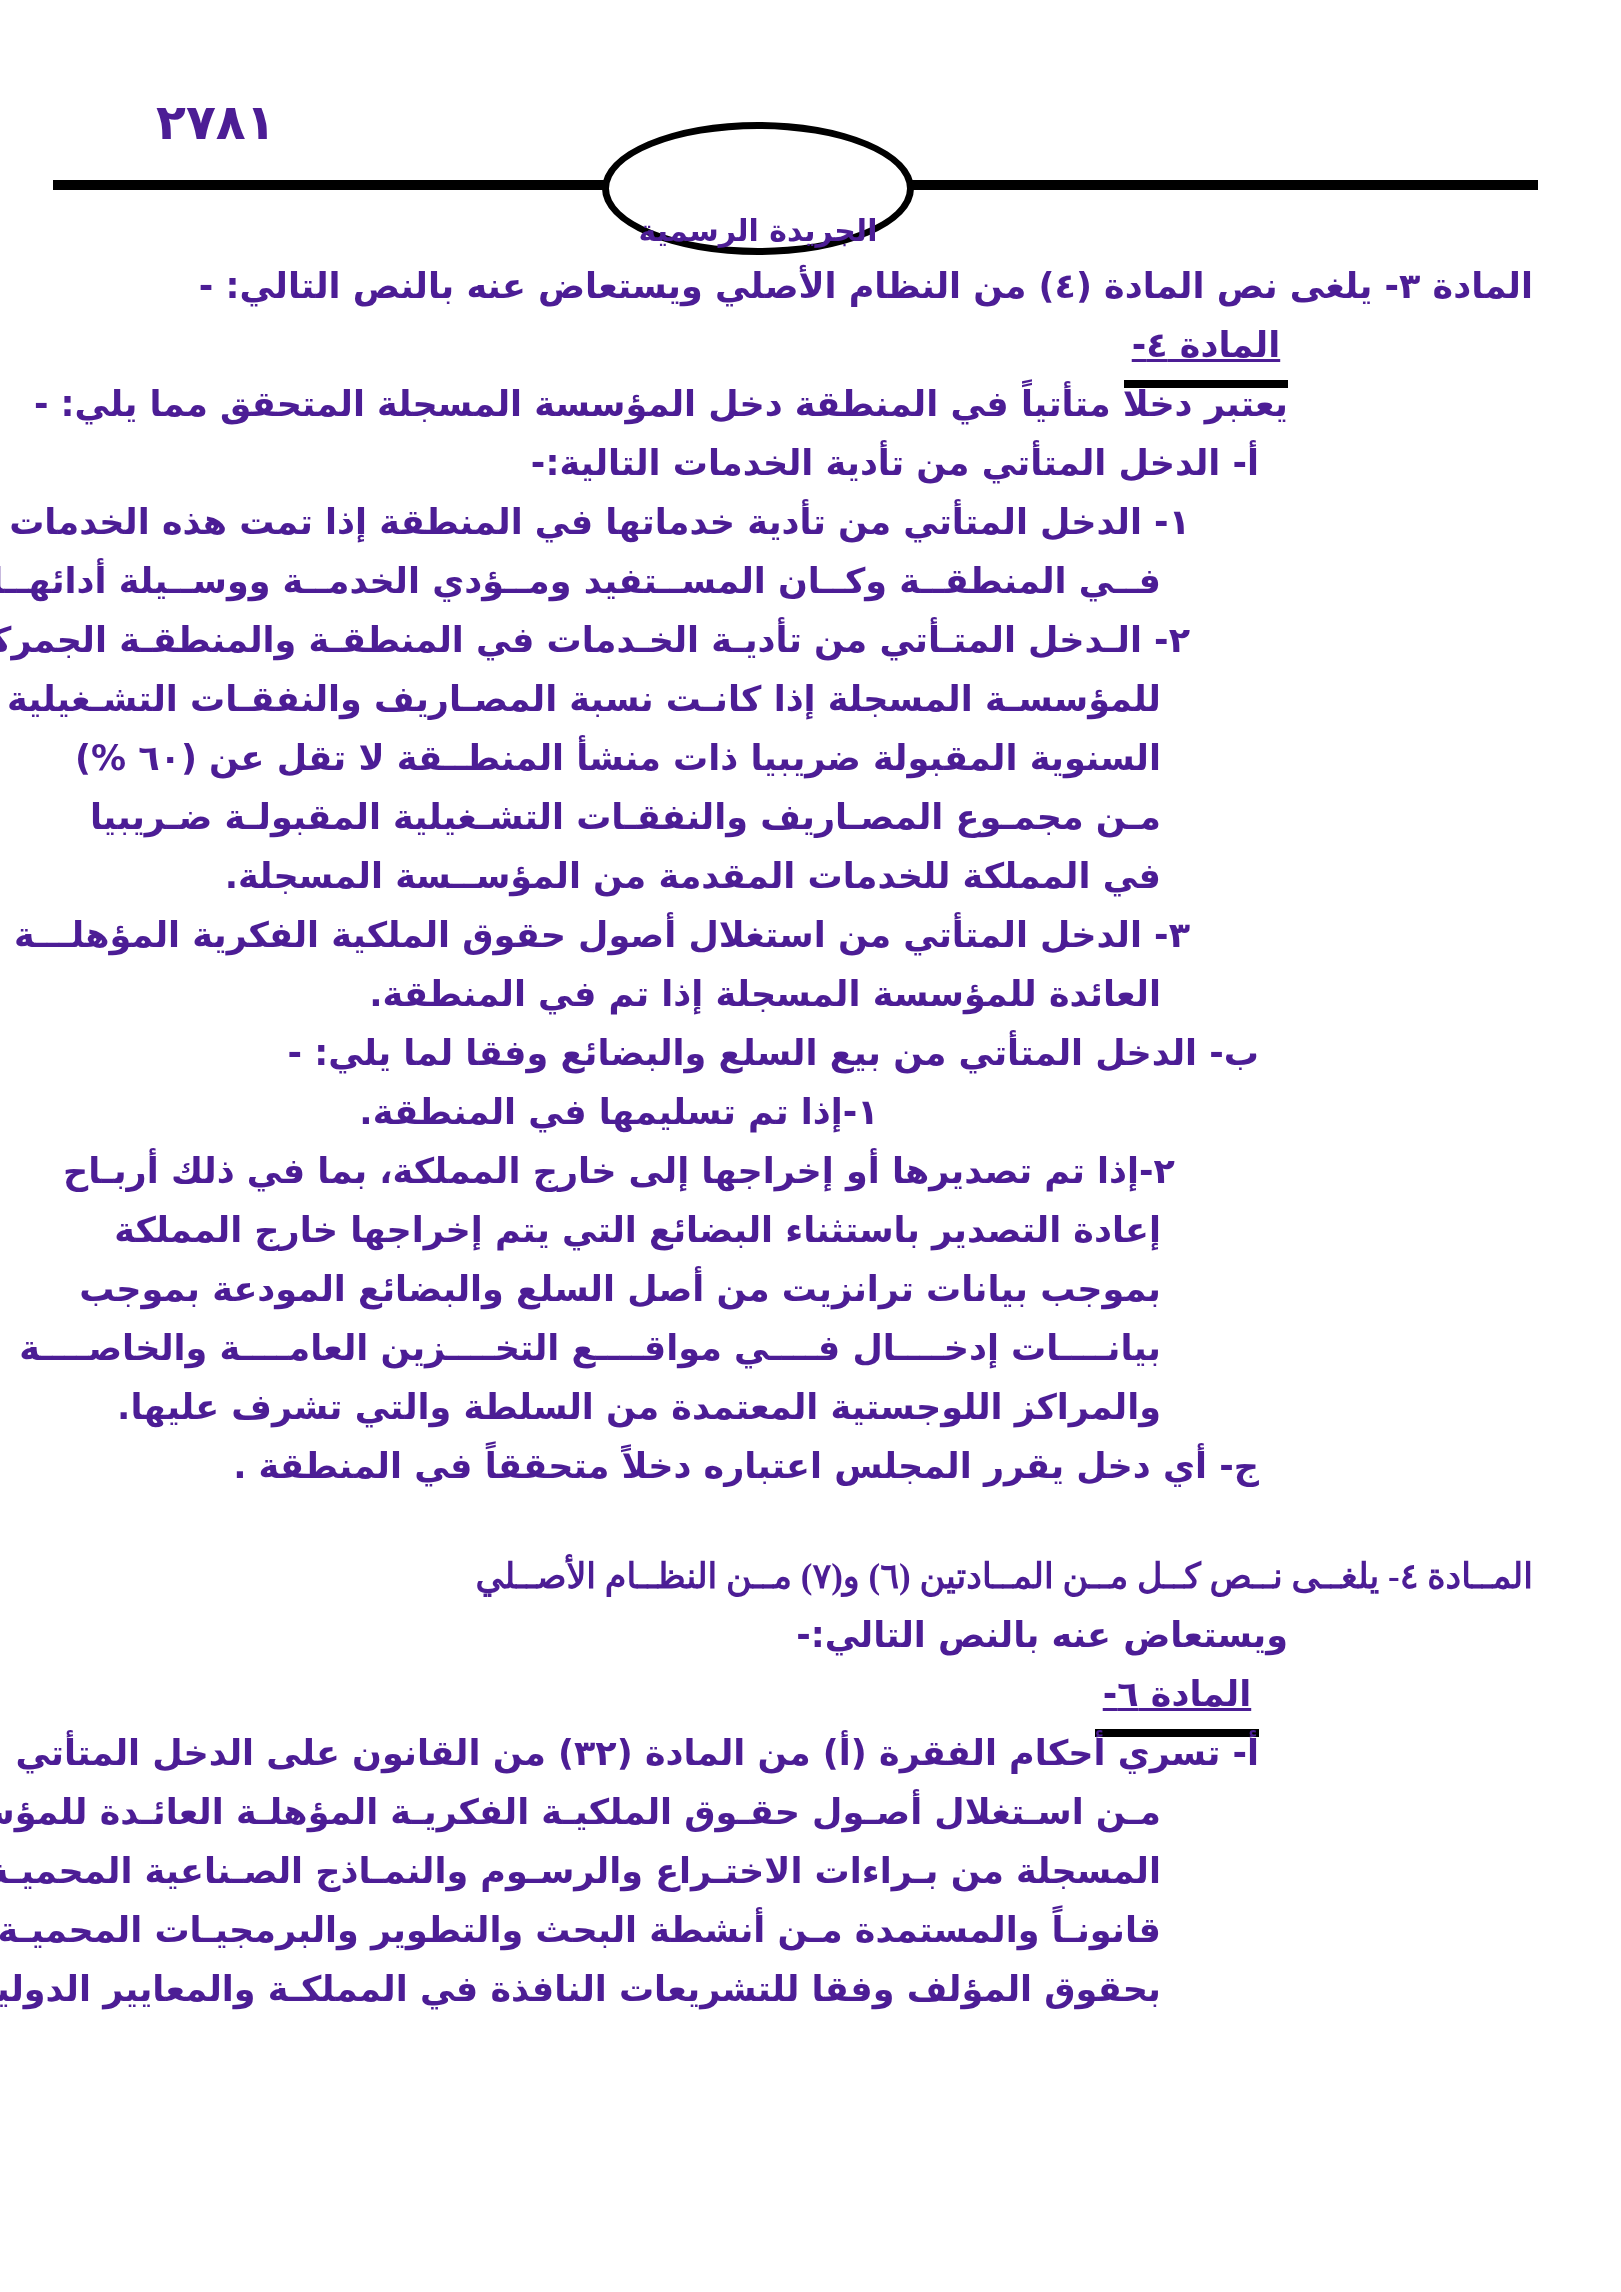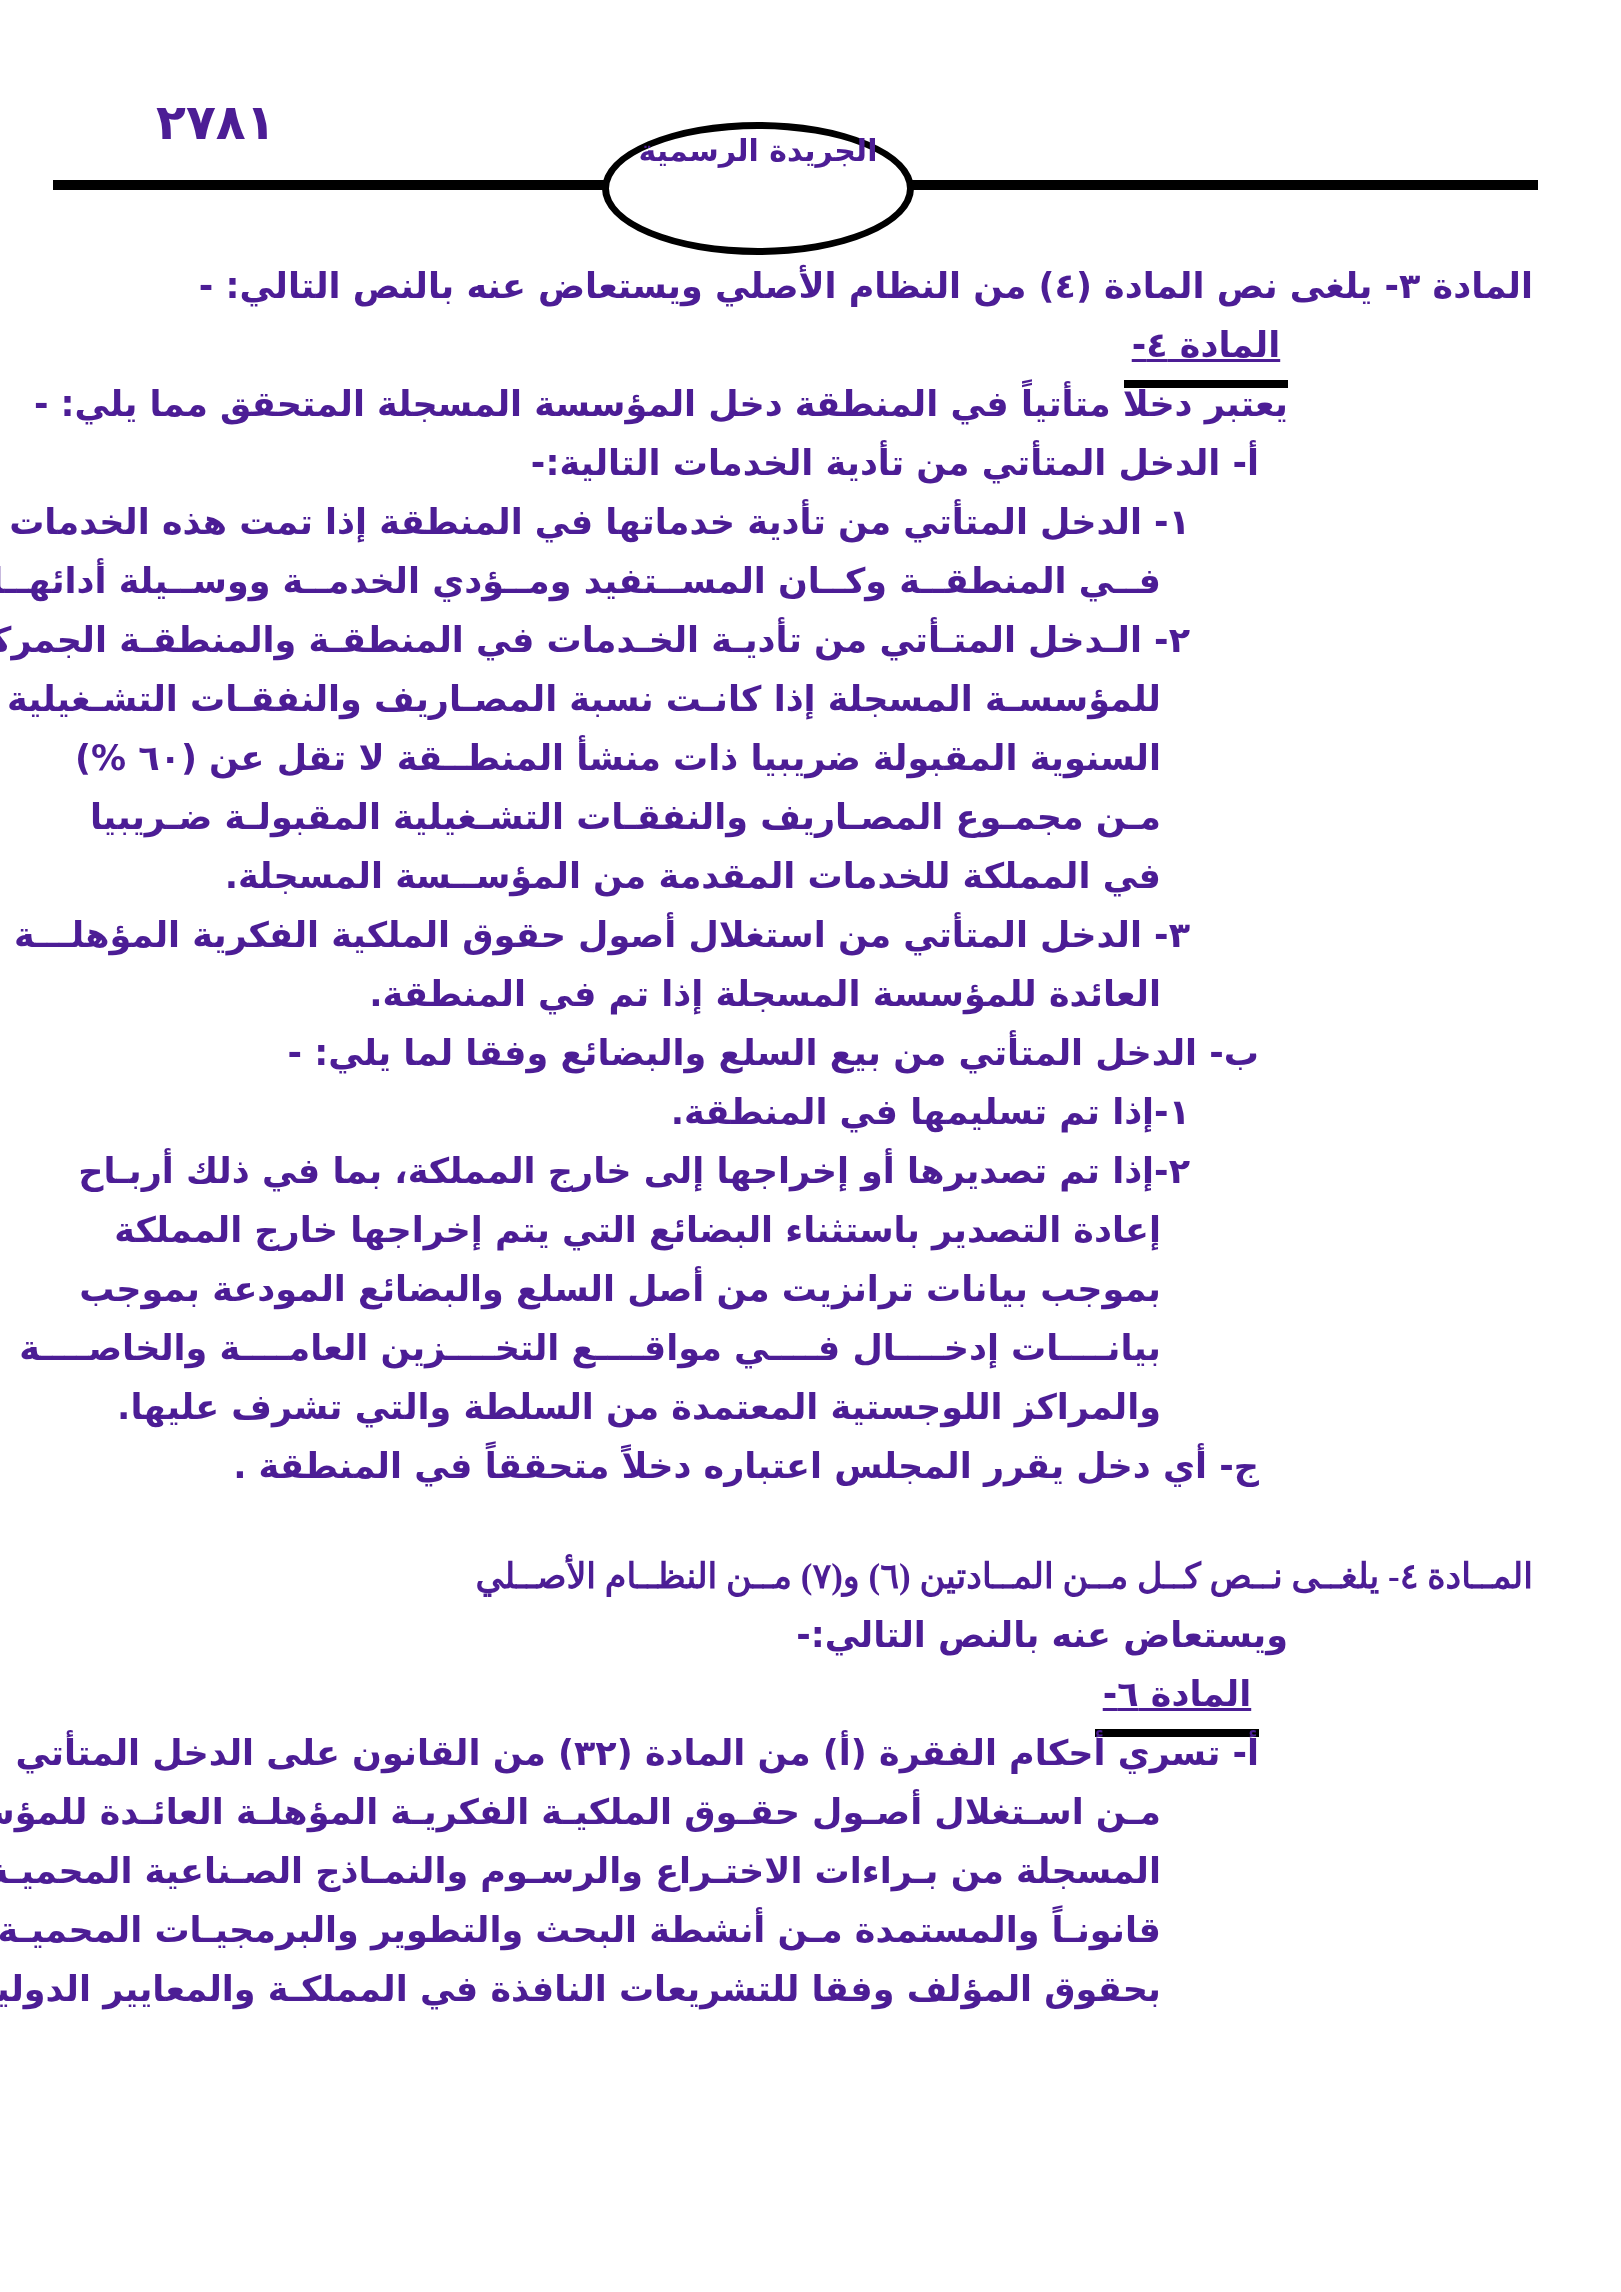--- a/index.html
+++ b/index.html
@@ -35,21 +35,21 @@
   .gazette-seal {
     position: absolute;
     top: 122px;
     left: 642px;
     width: 312px;
     height: 133px;
     border: 7.8px solid #000000;
     border-radius: 50%;
     background: #ffffff;
     display: flex;
-    align-items: flex-start;
+    align-items: flex-end;
     justify-content: center;
     box-sizing: border-box;
   }
   .gazette-seal .seal-title {
     font-size: 30px;
     font-weight: bold;
     direction: rtl;
     white-space: nowrap;
     padding-top: 3.9px;
   }
@@ -67,21 +67,21 @@
     white-space: nowrap;
     font-weight: bold;
     font-size: 35px;
     line-height: 59px;
     height: 59px;
   }
   .line.art  { padding-right: 0px; }
   .line.h    { padding-right: 245px; }
   .line.h2   { padding-right: 274px; }
   .line.let  { padding-right: 274px; }
-  .line.num  { padding-right: 343px; }
+  .line.num  { padding-right: 343px; text-align: center; }
   .line.cont { padding-right: 372px; }
   .line.gap  { margin-top: 51px; font-family: Liberation Serif, serif; }
   .u {
     display: inline-block;
     border-bottom: 8.8px solid #000000;
     padding: 0 7.8px 4.9px 7.8px;
     text-decoration: underline;
   }
 </style>
 </head>

